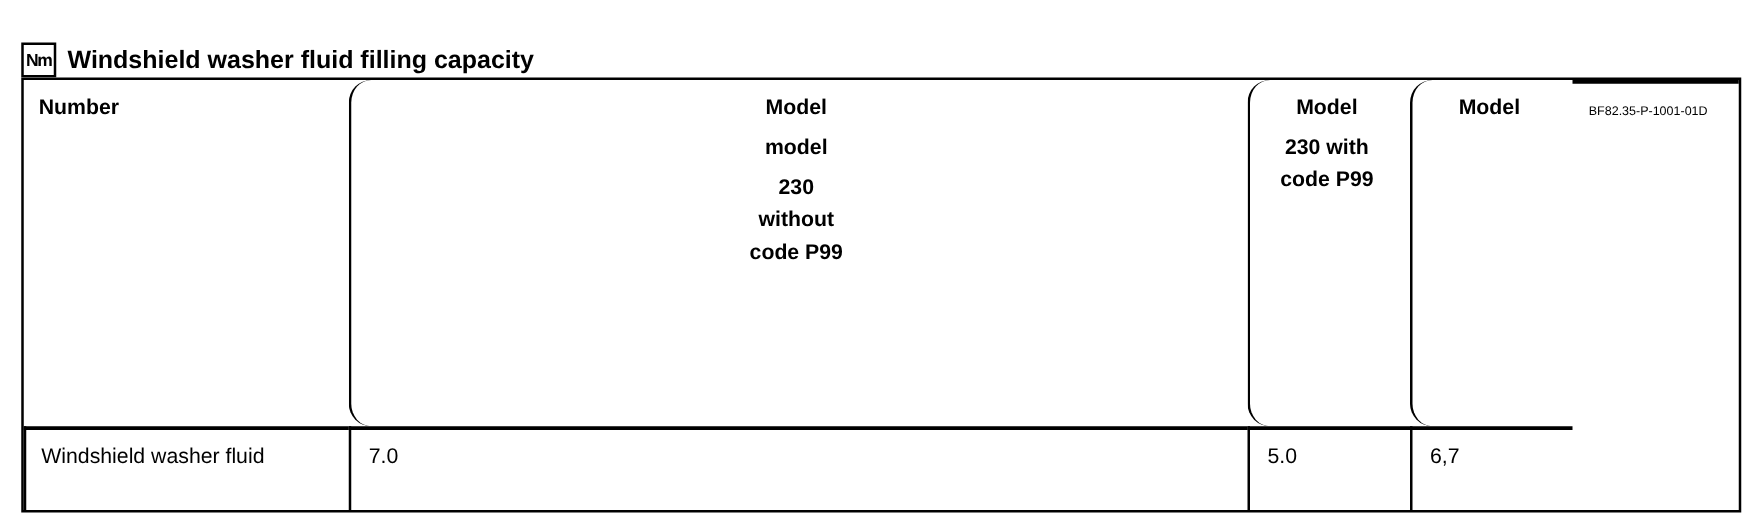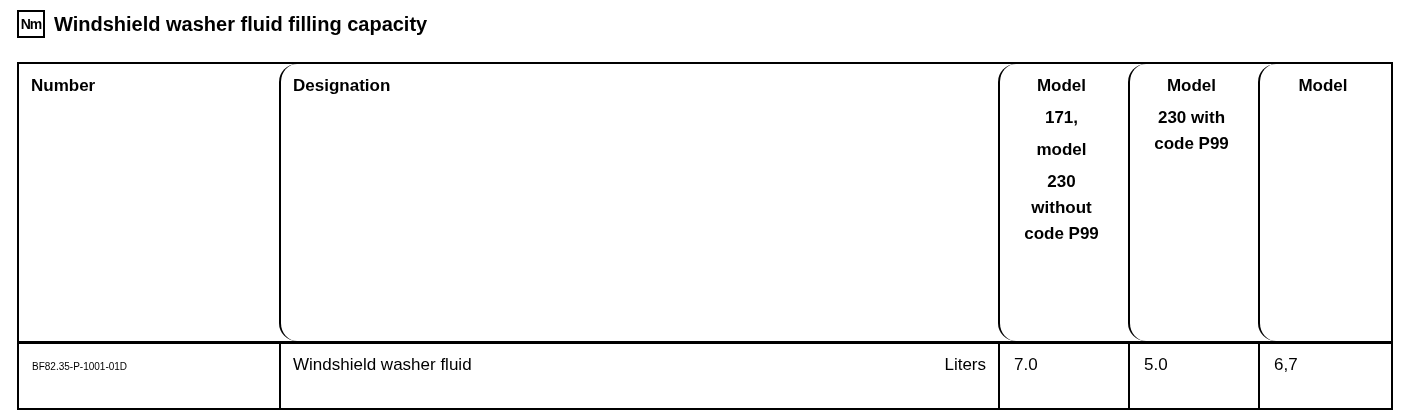--- a/index.html
+++ b/index.html
@@ -1,19 +1,19 @@
 <!DOCTYPE html>
 <html><head>
 <meta charset="utf-8">
 <style>
   * { margin:0; padding:0; box-sizing:border-box; }
   html,body { width:1408px; height:420px; background:#ffffff; overflow:hidden;
               font-family:"Liberation Sans", sans-serif; color:#000000; }
 
-  .doc-title { display:flex; align-items:center; padding:10px 0 0 17px; }
+  .doc-title { display:flex; align-items:center; padding:10px 0 0 17px;margin-top:24px; }
   .nm-icon { width:28px; height:28px; border:2px solid #000; display:flex;
              align-items:center; justify-content:center; font-weight:bold;
              font-size:14px; letter-spacing:-1px; flex:none; }
   .title-text { font-size:20px; font-weight:bold; margin-left:9px; white-space:nowrap; }
 
   .tbl { position:absolute; left:17px; top:62px; border:2px solid #000;
          display:grid;
          grid-template-columns:260px 719px 130px 130px 133px;
          grid-template-rows:277px 67px;
          background:#ffffff; }
@@ -36,25 +36,23 @@
 
   <div class="doc-title">
     <span class="nm-icon">Nm</span>
     <span class="title-text">Windshield washer fluid filling capacity</span>
   </div>
 
   <div class="tbl">
 
     <div class="cell hcell">Number</div>
 
-    <div class="cell hcell bl">Designation</div>
 
     <div class="cell hcell bl narrow">
       <div class="hpara">Model</div>
-      <div class="hpara">171,</div>
       <div class="hpara">model</div>
       <div class="hpara">230
 without
 code P99</div>
     </div>
 
     <div class="cell hcell bl narrow">
       <div class="hpara">Model</div>
       <div class="hpara">230 with
 code P99</div>

